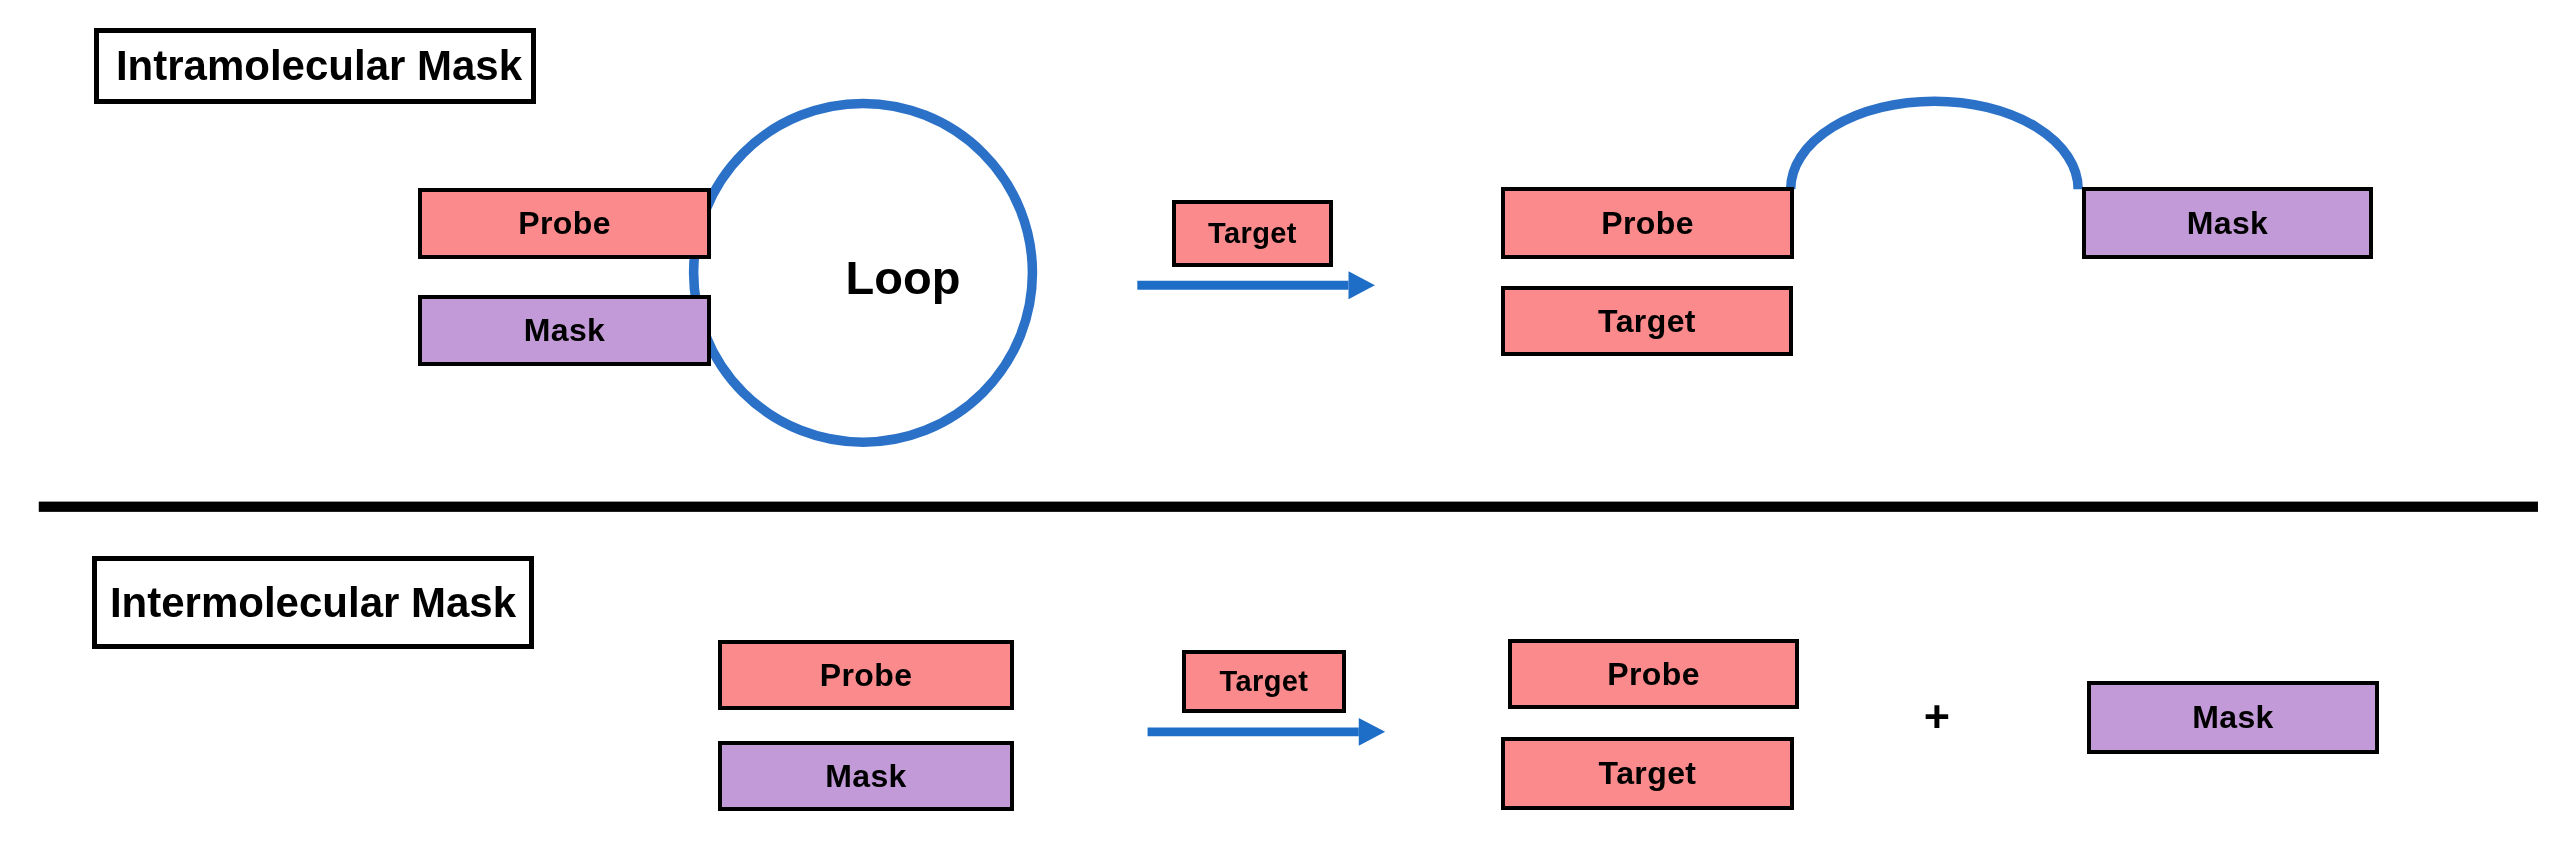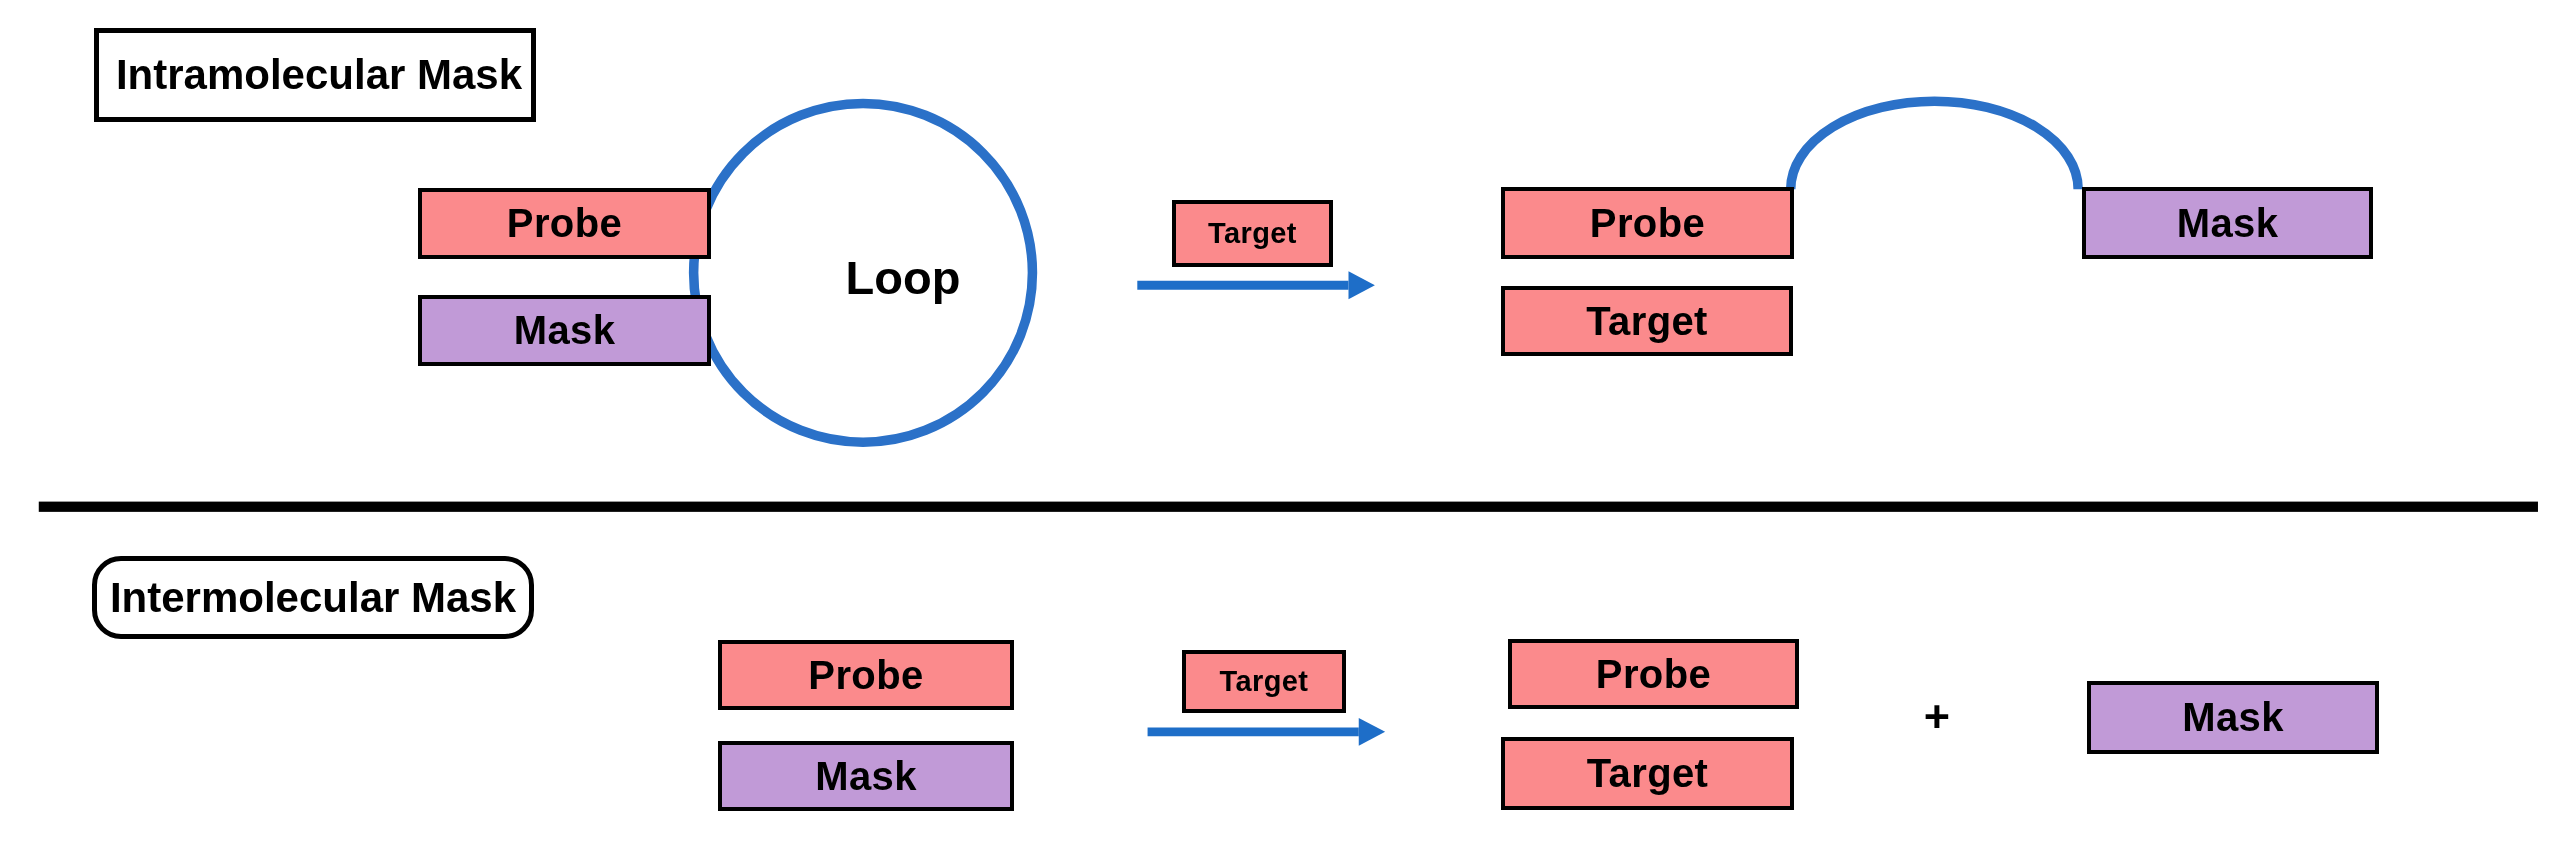--- a/index.html
+++ b/index.html
@@ -24,21 +24,21 @@
   .box {
     position: absolute;
     z-index: 2;
     display: flex;
     align-items: center;
     justify-content: center;
     font-weight: bold;
     color: #000;
     box-sizing: border-box;
     border: 4.4px solid #000;
-    font-size: 40px;
+    font-size: 32px;
     letter-spacing: 0.4px;
   }
   .salmon { background: #FB8A8C; }
   .purple { background: #C19AD7; text-align: right; }
   .titlebox {
     position: absolute;
     z-index: 2;
     display: flex;
     align-items: center;
     justify-content: center;
@@ -62,30 +62,30 @@
   .plus {
     position: absolute;
     z-index: 2;
     font-weight: bold;
     font-size: 45px;
     color: #000;
     transform: translate(-50%, -50%);
   }
 
   
-  #title-intra   { left: 94px;  top: 28px;   width: 442px; height: 94px; padding-left: 8px; }
+  #title-intra   { left: 94px;  top: 28px;   width: 442px; height: 76px; padding-left: 8px; }
   #probe-hairpin { left: 418px;  top: 188px;  width: 293px; height: 71px;  }
   #mask-hairpin  { left: 418px;  top: 295px;  width: 293px; height: 71px;  }
   #loop-text     { left: 903px; top: 277px; }
   #target-top    { left: 1172px; top: 200px;  width: 161px; height: 67px;  }
   #probe-open    { left: 1501px; top: 187px;  width: 293px; height: 72px;  }
   #target-bound  { left: 1501px; top: 286px;  width: 292px; height: 70px;  }
   #mask-open     { left: 2082px; top: 187px;  width: 291px; height: 72px;  }
 
-  #title-inter   { left: 92px;  top: 556px;  width: 442px; height: 83px; border-radius: 29px; }
+  #title-inter   { left: 92px;  top: 556px;  width: 442px; height: 93px; }
   #probe-duplex  { left: 718px;  top: 640px;  width: 296px; height: 70px;  }
   #mask-duplex   { left: 718px;  top: 741px; width: 296px; height: 70px;  }
   #target-bot    { left: 1182px; top: 650px;  width: 164px; height: 63px;  }
   #probe-prod    { left: 1508px; top: 639px;  width: 291px; height: 70px;  }
   #target-prod   { left: 1501px; top: 737px; width: 293px; height: 73px;  }
   #plus-text     { left: 1937px; top: 717px; }
   #mask-released { left: 2087px; top: 681px;  width: 292px; height: 73px;  }
 </style>
 </head>
 <body>

